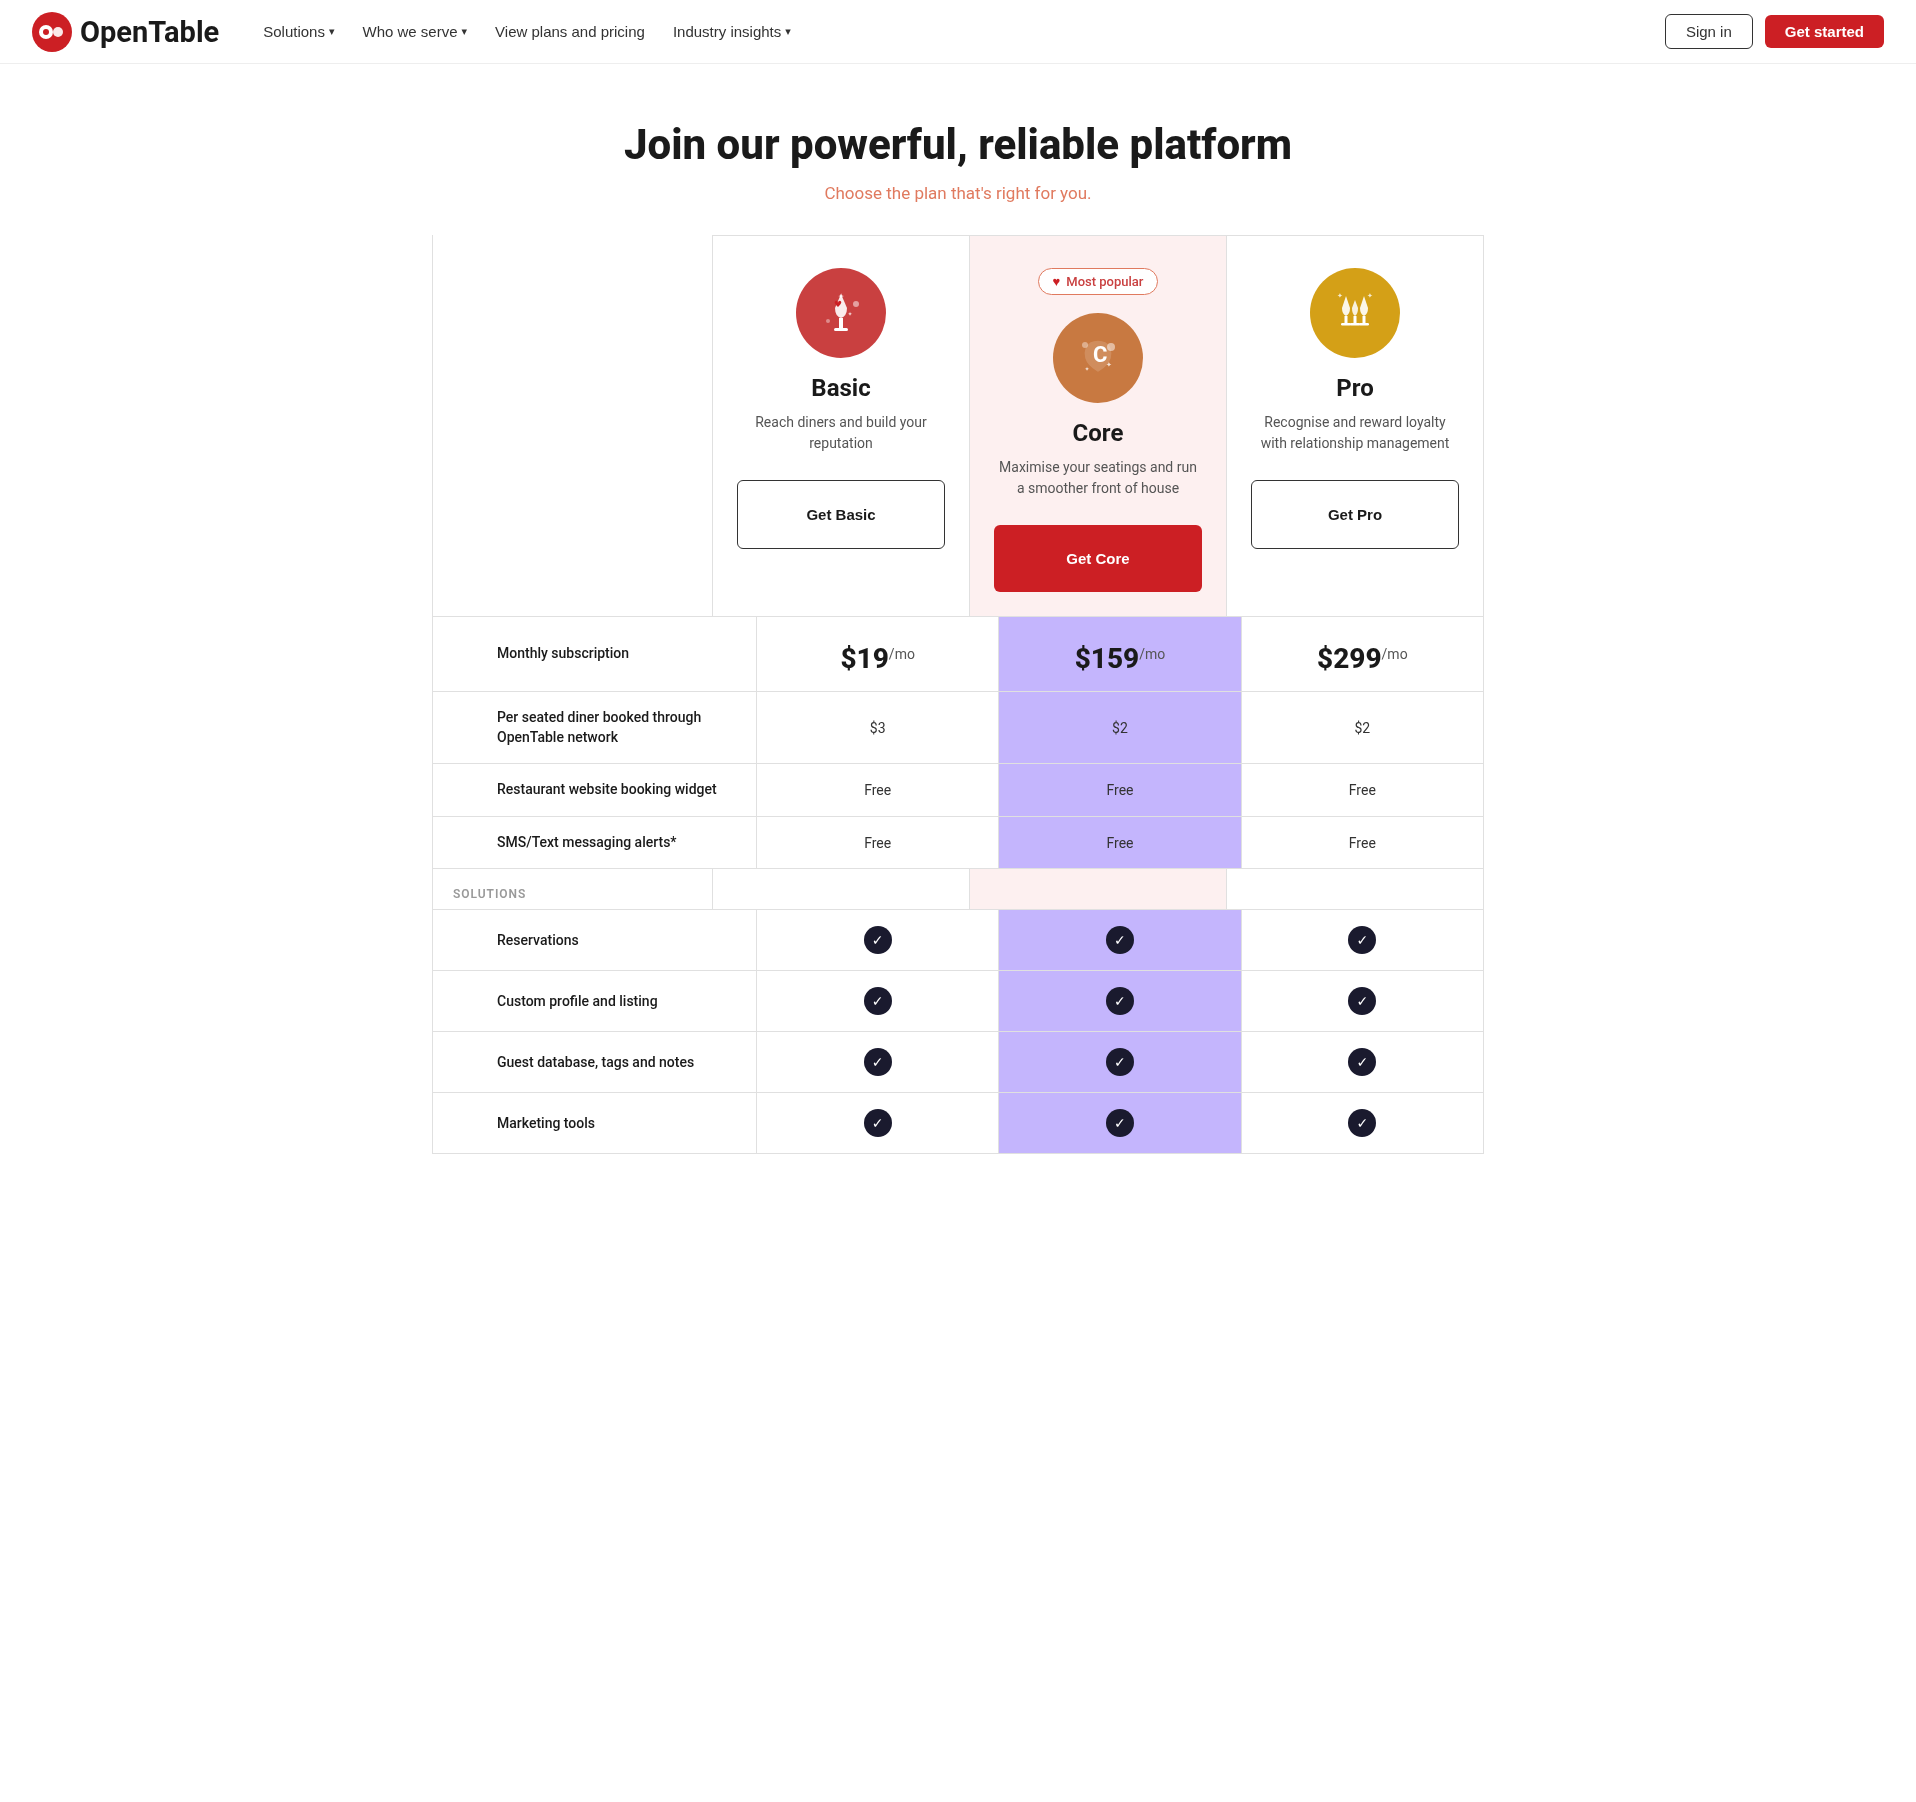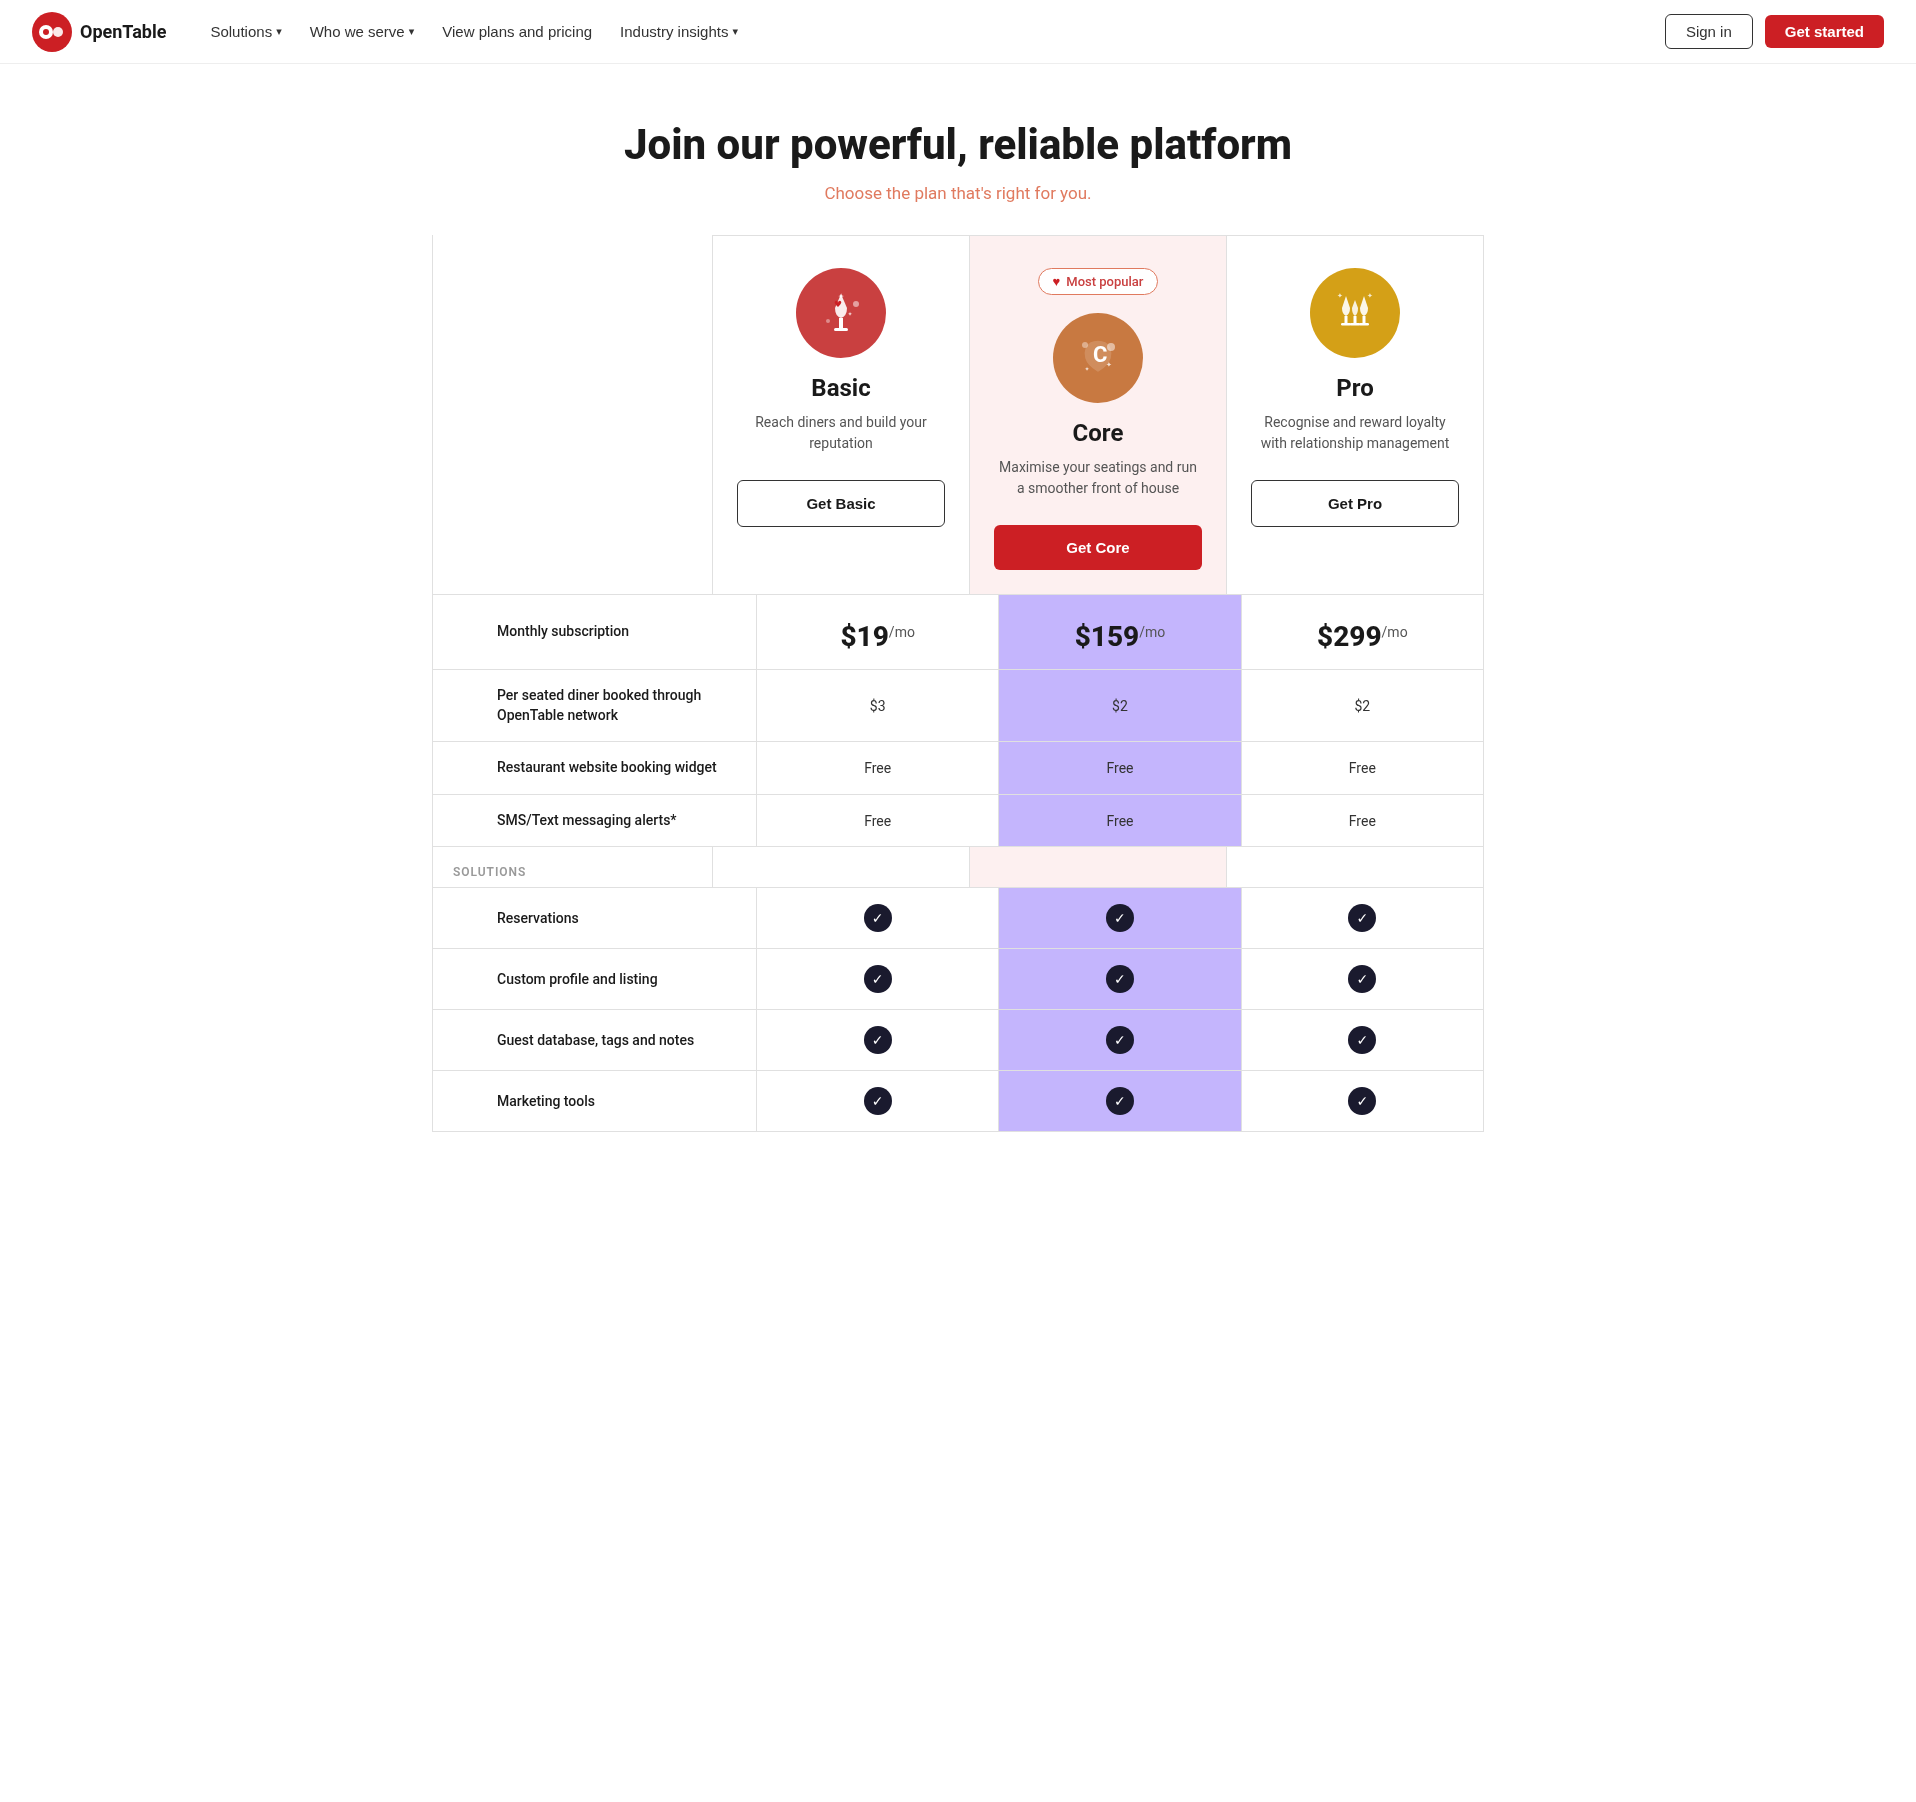--- a/index.html
+++ b/index.html
@@ -5,21 +5,21 @@
     * { box-sizing: border-box; margin: 0; padding: 0; }
     body { font-family: -apple-system, BlinkMacSystemFont, 'Segoe UI', Roboto, sans-serif; background: #fff; color: #333; }
 
     
     .nav {
       display: flex; align-items: center; padding: 0 32px; height: 64px;
       border-bottom: 1px solid #eee; position: sticky; top: 0; background: #fff; z-index: 100;
     }
     .nav-logo { display: flex; align-items: center; gap: 8px; margin-right: 32px; text-decoration: none; }
     .logo-icon { width: 40px; height: 40px; }
-    .logo-text { font-size: 18px; font-weight: 700; color: #1a1a1a; }
+    .logo-text { font-size: 29px; font-weight: 700; color: #1a1a1a; }
     .nav-links { display: flex; align-items: center; gap: 4px; flex: 1; }
     .nav-link {
       display: flex; align-items: center; gap: 4px; padding: 8px 12px;
       font-size: 15px; color: #333; cursor: pointer; border-radius: 4px;
       text-decoration: none; background: none; border: none;
     }
     .nav-link .chevron { font-size: 11px; }
     .nav-actions { display: flex; align-items: center; gap: 12px; }
     .btn-signin {
       padding: 8px 20px; border: 1.5px solid #333; border-radius: 6px;
@@ -68,21 +68,21 @@
       justify-content: center; margin-bottom: 16px; font-size: 42px;
     }
     .plan-icon.basic-icon { background: #c94040; }
     .plan-icon.core-icon { background: #c87941; }
     .plan-icon.pro-icon { background: #d4a017; }
 
     .plan-name { font-size: 24px; font-weight: 700; color: #1a1a1a; margin-bottom: 10px; }
     .plan-desc { font-size: 14px; color: #555; text-align: center; line-height: 1.5; margin-bottom: 20px; min-height: 48px; }
 
     .btn-plan {
-      width: 100%; padding: 14px; border-radius: 6px; font-size: 15px; font-weight: 600;
+      width: 100%; padding: 25px; border-radius: 6px; font-size: 15px; font-weight: 600;
       cursor: pointer; transition: background 0.2s;
     }
     .btn-plan.outline { background: #fff; border: 1.5px solid #333; color: #1a1a1a; }
     .btn-plan.filled { background: #cc1f24; border: none; color: #fff; }
 
     
     .section-label-row {
       display: grid; grid-template-columns: 280px 1fr 1fr 1fr;
       border-left: 1px solid #e0e0e0;
     }

